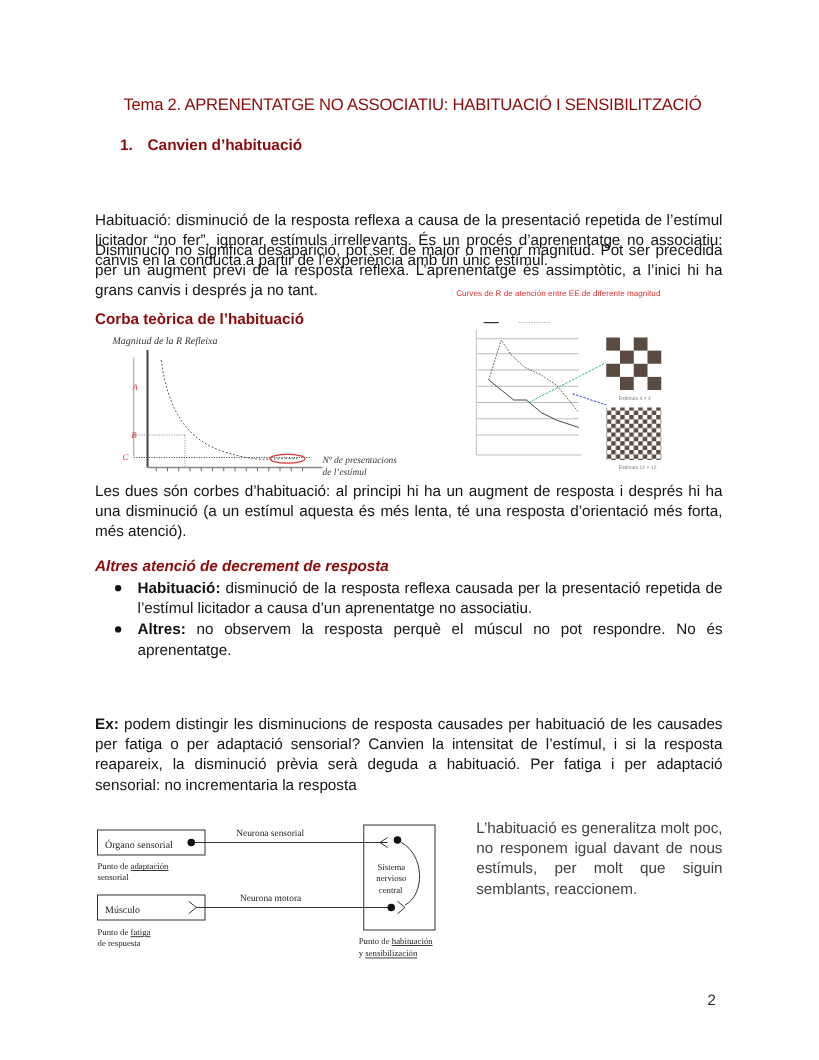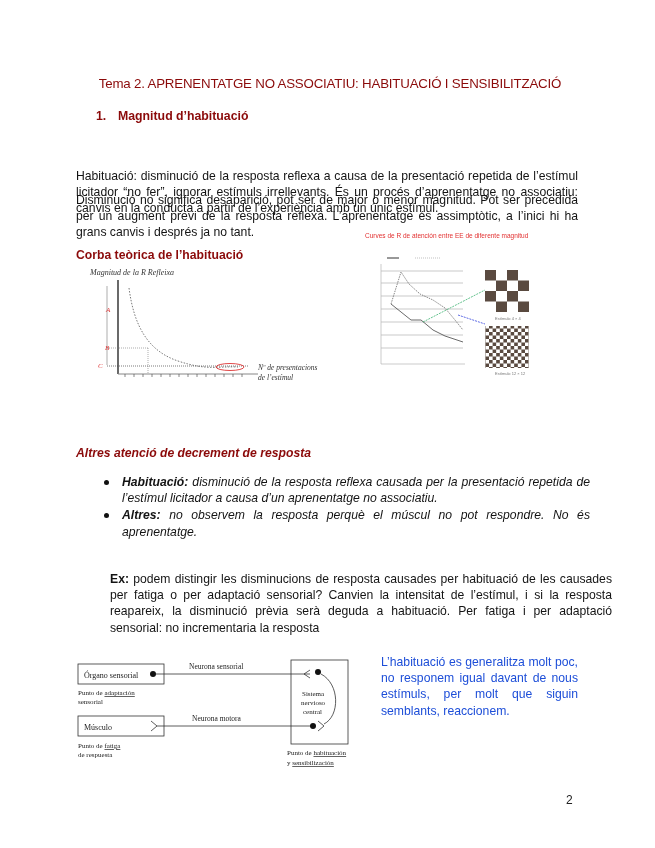--- a/index.html
+++ b/index.html
@@ -8,47 +8,47 @@
   .page { position: absolute; left: 0; top: 0; width: 567px; height: 848px; }
   .title { position: absolute; left: 70px; top: 76px; width: 520px; text-align: center;
            font-size: 13.3px; font-weight: normal; color: #8b0a0a; letter-spacing: -0.2px; }
   .h1 { position: absolute; left: 96px; top: 109px; font-size: 12.3px; font-weight: bold; color: #8b0a0a; }
   .h1 .num { display: inline-block; width: 22px; }
   .para { position: absolute; left: 76px; width: 502px; font-size: 12.2px; line-height: 16.2px;
           text-align: justify; color: #141414; }
   .p1 { top: 124px; margin-top: 44px; }
   .p2 { top: 192px; }
   .p3 { top: 385px; }
-  .p5 { top: 571px; margin-left: 34px; }
+  .p5 { top: 571px; }
   .subhead { position: absolute; left: 76px; font-size: 12.2px; font-weight: bold; color: #8b0a0a; text-align: center; }
   .sh1 { top: 248px; }
   .sh2 { top: 446px; font-style: italic; }
-  .bullets { position: absolute; left: 90px; top: 462px; width: 488px; margin: 12px; padding: 0; list-style: none; font-style: italic; }
+  .bullets { position: absolute; left: 90px; top: 462px; width: 488px; margin: 0; padding: 0; list-style: none; }
   .bullets li { position: relative; padding-left: 20px; font-size: 12.2px; line-height: 16.2px;
                 text-align: justify; margin-bottom: 1px; color: #141414; }
   .bullets li .dot { position: absolute; left: 2px; top: 6px; width: 5px; height: 5px; border-radius: 50%; background: #111; }
   .bullets li b { font-weight: bold; }
   .p5 b { font-weight: bold; }
   .side-text { position: absolute; left: 381px; top: 654px; width: 197px; font-size: 12.2px; line-height: 16.2px;
-               text-align: justify; color: #1d4ed8; }
+               text-align: justify; color: #404040; }
   .fig1 { position: absolute; left: 88px; top: 266px; width: 250px; height: 118px; }
   .fig2 { position: absolute; left: 345px; top: 234px; width: 230px; height: 145px; }
   .fig3 { position: absolute; left: 74px; top: 650px; width: 300px; height: 125px; }
   .fig2-cap { position: absolute; left: 365px; top: 232px; font-size: 6.5px; color: #e23030; white-space: nowrap; }
   .pagenum { position: absolute; left: 566px; top: 793px; font-size: 12px; color: #222; }
 </style>
 </head>
 <body>
 
 <div class="page">
 
   <div class="title">Tema 2. APRENENTATGE NO ASSOCIATIU: HABITUACIÓ I SENSIBILITZACIÓ</div>
 
   <div class="h1">
-    <span class="num">1.</span><span>Magnitud d’habituació</span>
+    <span class="num">1.</span><span>Canvien d’habituació</span>
   </div>
 
   <div class="para p1">Habituació: disminució de la resposta reflexa a causa de la presentació repetida de l’estímul licitador “no fer”, ignorar estímuls irrellevants. És un procés d’aprenentatge no associatiu: canvis en la conducta a partir de l’experiència amb un únic estímul.</div>
   <div class="para p2">Disminució no significa desaparició, pot ser de major o menor magnitud. Pot ser precedida per un augment previ de la resposta reflexa. L’aprenentatge és assimptòtic, a l’inici hi ha grans canvis i després ja no tant.</div>
 
   <div class="subhead sh1">Corba teòrica de l’habituació</div>
 
   <svg class="fig1" viewBox="0 0 250 118">
     <text x="2" y="9" font-size="8" font-family="Liberation Serif, serif" font-style="italic" fill="#333">Magnitud de la R Refleixa</text>
     <line x1="30" y1="14" x2="30" y2="108" stroke="#444" stroke-width="1.6"></line>
@@ -117,20 +117,21 @@
       <pattern id="cb" width="7.2" height="7" patternUnits="userSpaceOnUse">
         <rect width="7.2" height="7" fill="#fff"></rect>
         <rect width="3.6" height="3.5" fill="#5a4a40"></rect>
         <rect x="3.6" y="3.5" width="3.6" height="3.5" fill="#5a4a40"></rect>
       </pattern>
     </defs>
     <rect x="140" y="92" width="44" height="42" fill="url(#cb)"></rect>
     <text x="150" y="141" font-size="4" fill="#777">Estímulo 12 × 12</text>
   </svg>
 
+  <div class="para p3">Les dues són corbes d’habituació: al principi hi ha un augment de resposta i després hi ha una disminució (a un estímul aquesta és més lenta, té una resposta d’orientació més forta, més atenció).</div>
 
   <div class="subhead sh2">Altres atenció de decrement de resposta</div>
 
   <ul class="bullets">
     <li><span class="dot"></span><b>Habituació:</b><span> disminució de la resposta reflexa causada per la presentació repetida de l’estímul licitador a causa d’un aprenentatge no associatiu.</span></li>
     <li><span class="dot"></span><b>Altres:</b><span> no observem la resposta perquè el múscul no pot respondre. No és aprenentatge.</span></li>
   </ul>
 
   <div class="para p5"><b>Ex:</b><span> podem distingir les disminucions de resposta causades per habituació de les causades per fatiga o per adaptació sensorial? Canvien la intensitat de l’estímul, i si la resposta reapareix, la disminució prèvia serà deguda a habituació. Per fatiga i per adaptació sensorial: no incrementaria la resposta</span></div>
 

